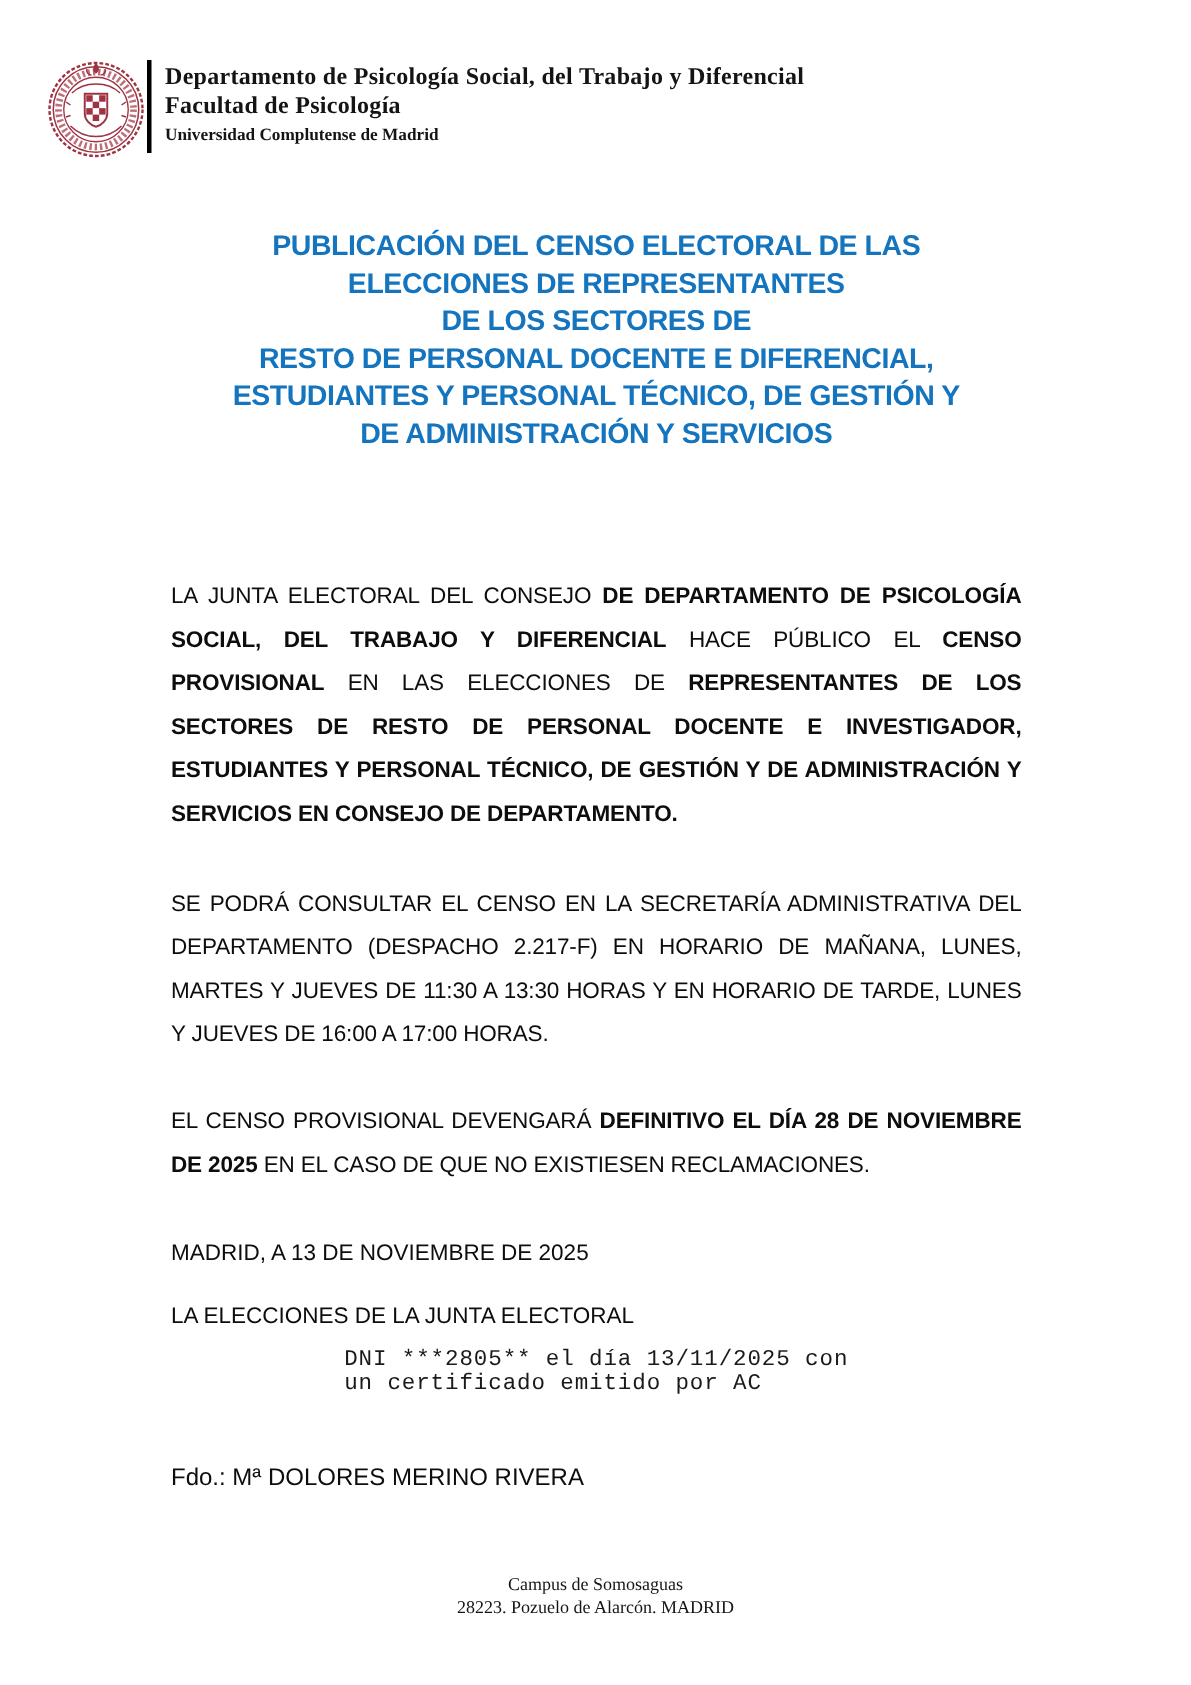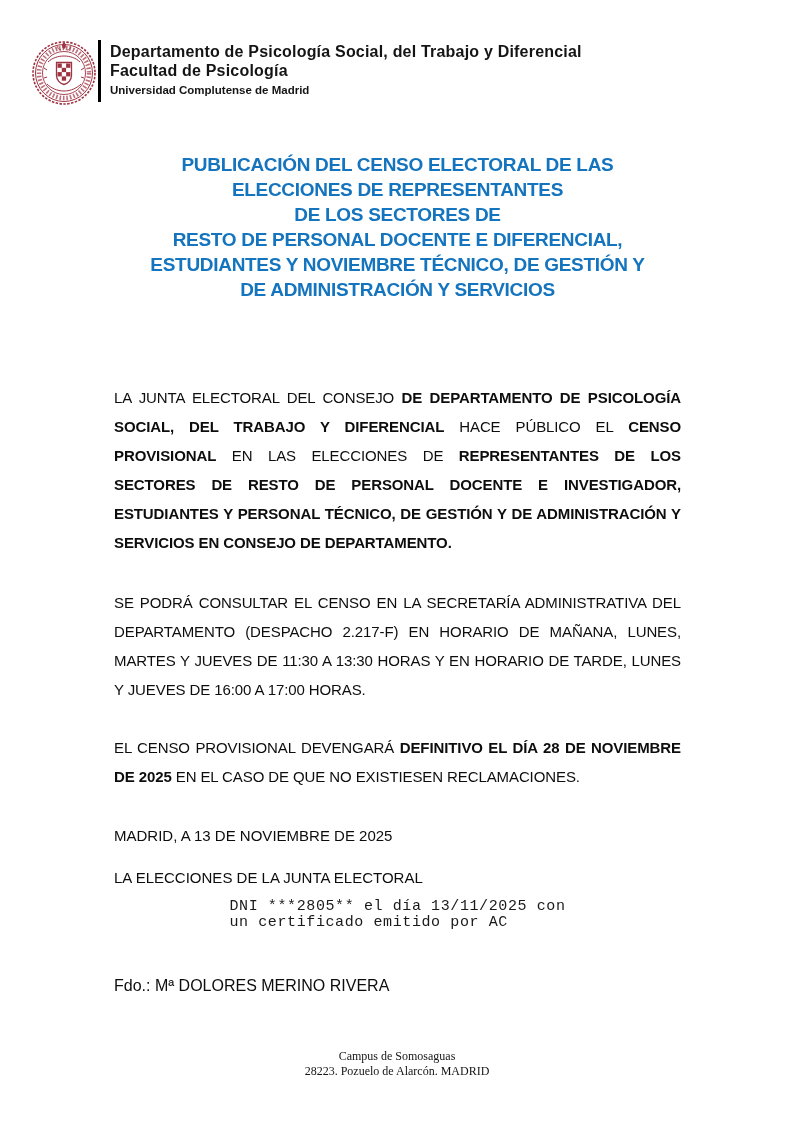--- a/index.html
+++ b/index.html
@@ -27,21 +27,21 @@
   .vbar {
     width: 3px;
     height: 62px;
     background: #000000;
     margin-left: 0px;
     margin-top: 2px;
   }
   .head-text {
     margin-left: 9px;
     margin-top: 4px;
-    font-family: Liberation Sans, sans-serif;
+    font-family: Liberation Serif, serif;
   }
   .head-dept, .head-fac {
     font-size: 16px;
     line-height: 19px;
     font-weight: 600;
     letter-spacing: 0.2px;
     color: #141414;
   }
   .head-univ {
     font-size: 11.5px;
@@ -162,21 +162,21 @@
       <div class="head-fac">Facultad de Psicología</div>
       <div class="head-univ">Universidad Complutense de Madrid</div>
     </div>
   </div>
 
   <div class="doc-title" id="doc-title" style="color: rgb(20, 116, 190);">
     <div>PUBLICACIÓN DEL CENSO ELECTORAL DE LAS</div>
     <div>ELECCIONES DE REPRESENTANTES</div>
     <div>DE LOS SECTORES DE</div>
     <div>RESTO DE PERSONAL DOCENTE E DIFERENCIAL,</div>
-    <div>ESTUDIANTES Y NOVIEMBRE TÉCNICO, DE GESTIÓN Y</div>
+    <div>ESTUDIANTES Y PERSONAL TÉCNICO, DE GESTIÓN Y</div>
     <div>DE ADMINISTRACIÓN Y SERVICIOS</div>
   </div>
 
   <p class="body-par p1">
     <span>LA JUNTA ELECTORAL DEL CONSEJO </span><span class="seg-bold">DE DEPARTAMENTO DE PSICOLOGÍA SOCIAL, DEL TRABAJO Y DIFERENCIAL</span><span> HACE PÚBLICO EL </span><span class="seg-bold">CENSO PROVISIONAL</span><span> EN LAS ELECCIONES DE </span><span class="seg-bold">REPRESENTANTES DE LOS SECTORES DE RESTO DE PERSONAL DOCENTE E INVESTIGADOR, ESTUDIANTES Y PERSONAL TÉCNICO, DE GESTIÓN Y DE ADMINISTRACIÓN Y SERVICIOS EN CONSEJO DE DEPARTAMENTO.</span>
   </p>
 
   <p class="body-par p2">
     <span>SE PODRÁ CONSULTAR EL CENSO EN LA SECRETARÍA ADMINISTRATIVA DEL DEPARTAMENTO (DESPACHO 2.217-F) EN HORARIO DE MAÑANA, LUNES, MARTES Y JUEVES DE 11:30 A 13:30 HORAS Y EN HORARIO DE TARDE, LUNES Y JUEVES DE 16:00 A 17:00 HORAS.</span>
   </p>

